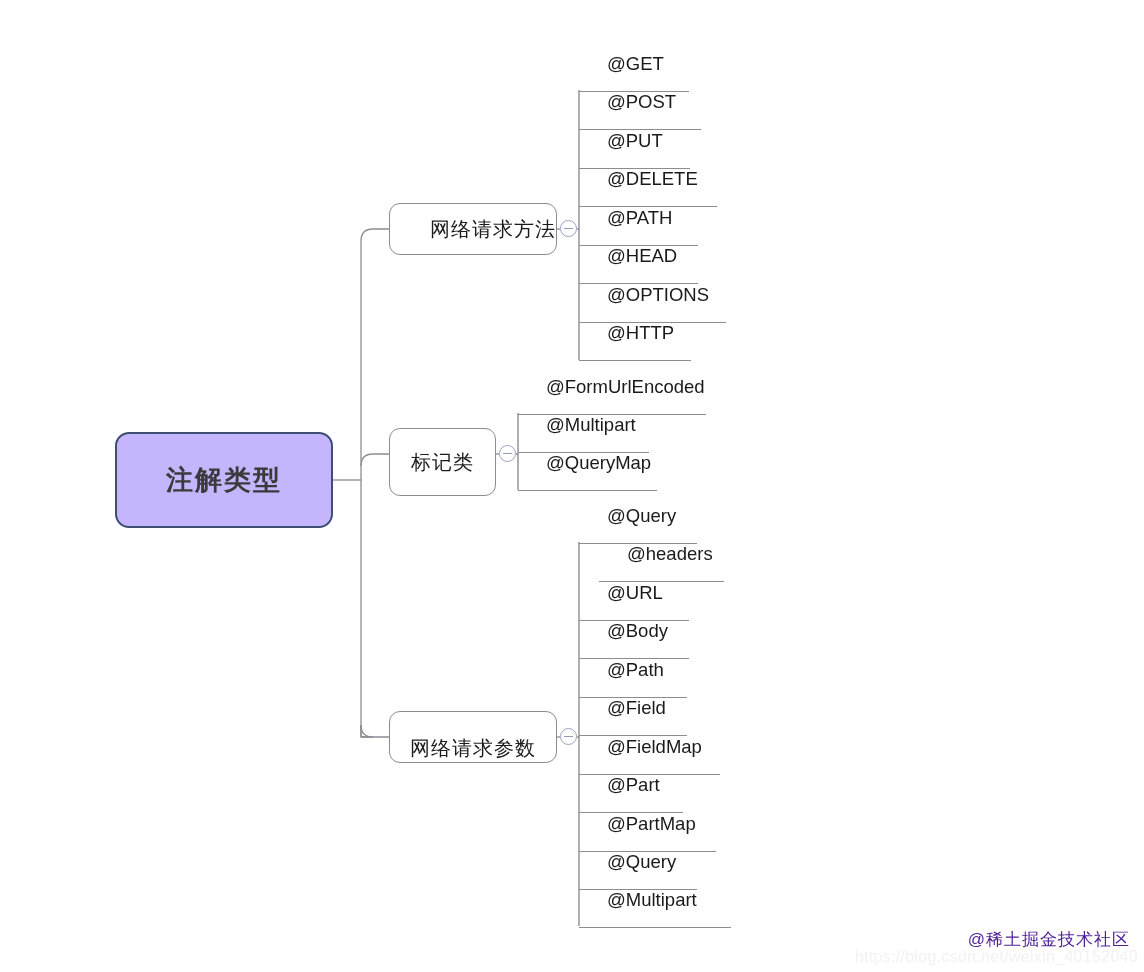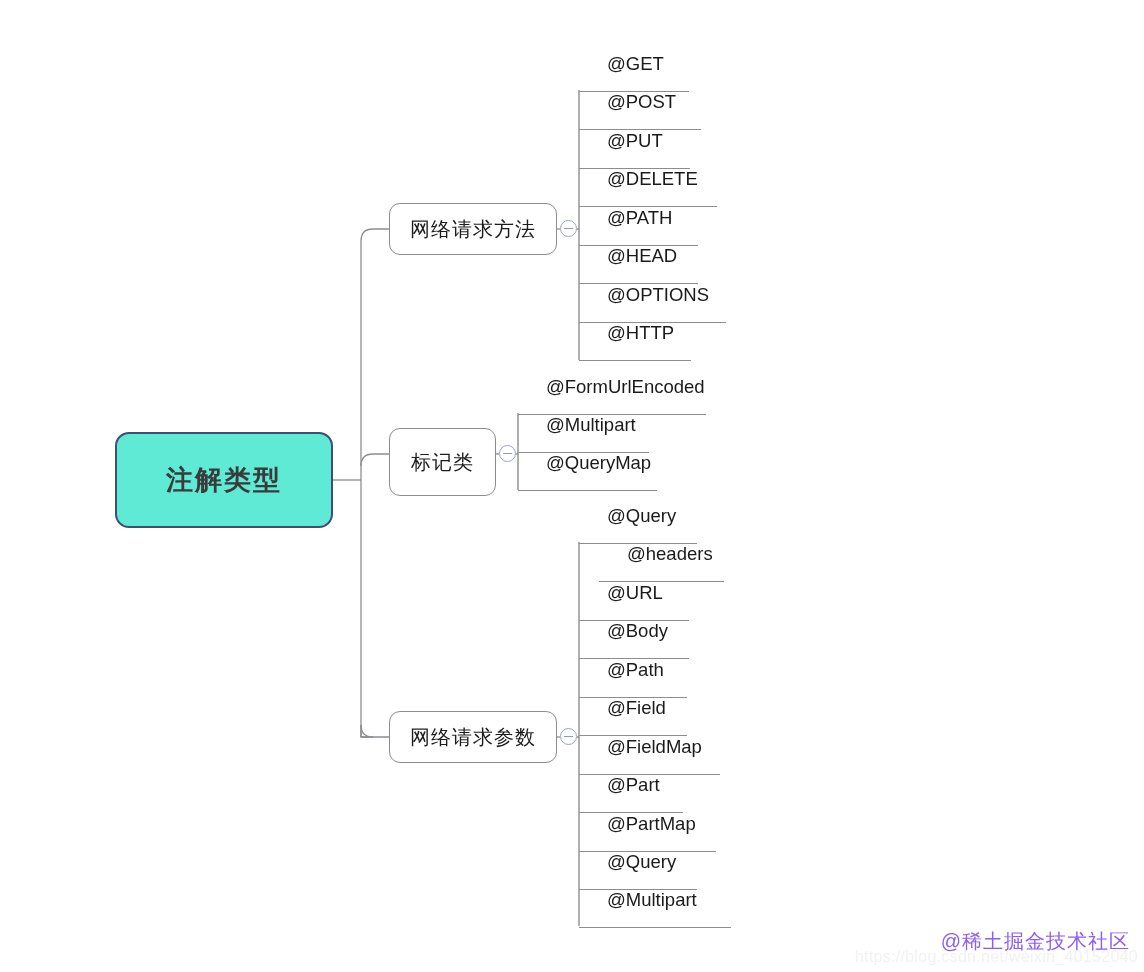--- a/index.html
+++ b/index.html
@@ -28,21 +28,21 @@
 
   
   .root-node {
     position: absolute;
     left: 115px;
     top: 432px;
     width: 218px;
     height: 96px;
     border: 2px solid #3f4f72;
     border-radius: 14px;
-    background: #5eead4;
+    background: #c4b5fd;
     display: flex;
     align-items: center;
     justify-content: center;
     box-sizing: border-box;
   }
   .root-node .label {
     font-size: 27px;
     font-weight: bold;
     color: #3a3a3a;
     letter-spacing: 2px;
@@ -60,23 +60,23 @@
     justify-content: center;
     box-sizing: border-box;
   }
   .branch-node .label {
     font-size: 20px;
     color: #1c1c1c;
     letter-spacing: 1px;
     font-family: "Liberation Sans", "DejaVu Sans", sans-serif;
   }
 
-  #branch-0 { left: 389px; top: 203px; width: 168px; height: 52px; }
+  #branch-0 { left: 389px; top: 203px; width: 168px; height: 52px; justify-content: flex-end; }
   #branch-1 { left: 389px; top: 428px; width: 107px; height: 68px; }
-  #branch-2 { left: 389px; top: 711px; width: 168px; height: 52px; }
+  #branch-2 { left: 389px; top: 711px; width: 168px; height: 52px; align-items: flex-end; }
 
   
   .toggle {
     position: absolute;
     width: 17px;
     height: 17px;
     border: 1.2px solid #9aa4c4;
     border-radius: 50%;
     background: #ffffff;
     box-sizing: border-box;
@@ -111,22 +111,22 @@
     line-height: 1;
     white-space: nowrap;
     font-family: "Liberation Sans", "DejaVu Sans", sans-serif;
   }
 
   
   .watermark-main {
     position: absolute;
     right: 14px;
     top: 928px;
-    font-size: 20px;
-    color: #8b5cf6;
+    font-size: 17px;
+    color: #4c1d95;
     letter-spacing: 1px;
     font-family: "Liberation Sans", "DejaVu Sans", sans-serif;
   }
   .watermark-url {
     position: absolute;
     right: 6px;
     top: 948px;
     font-size: 16px;
     color: #f2f2f2;
     letter-spacing: 0.3px;

